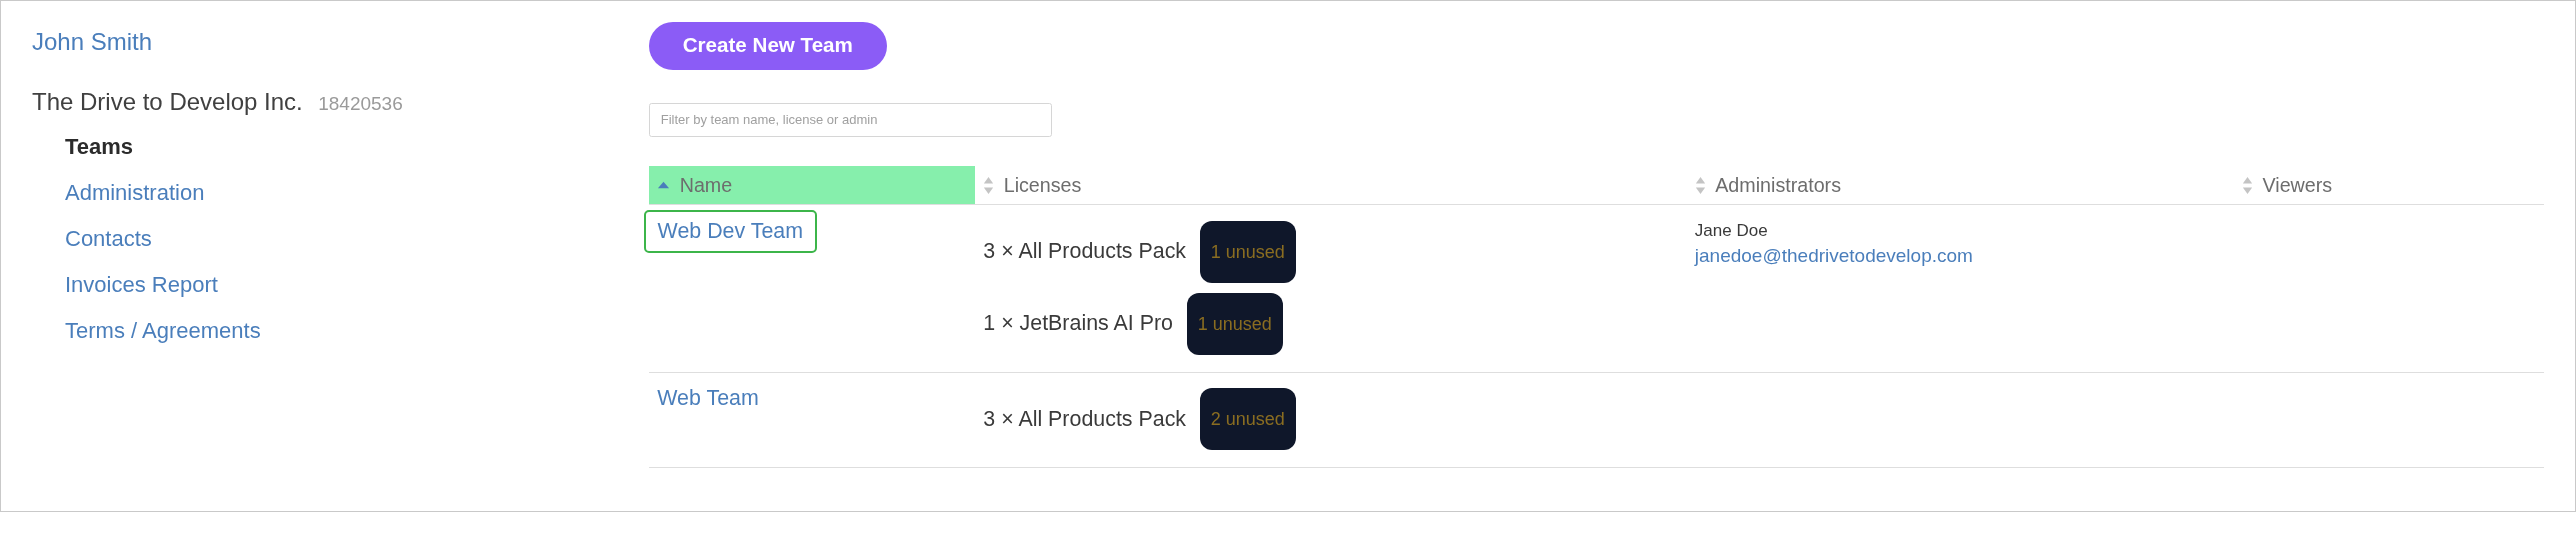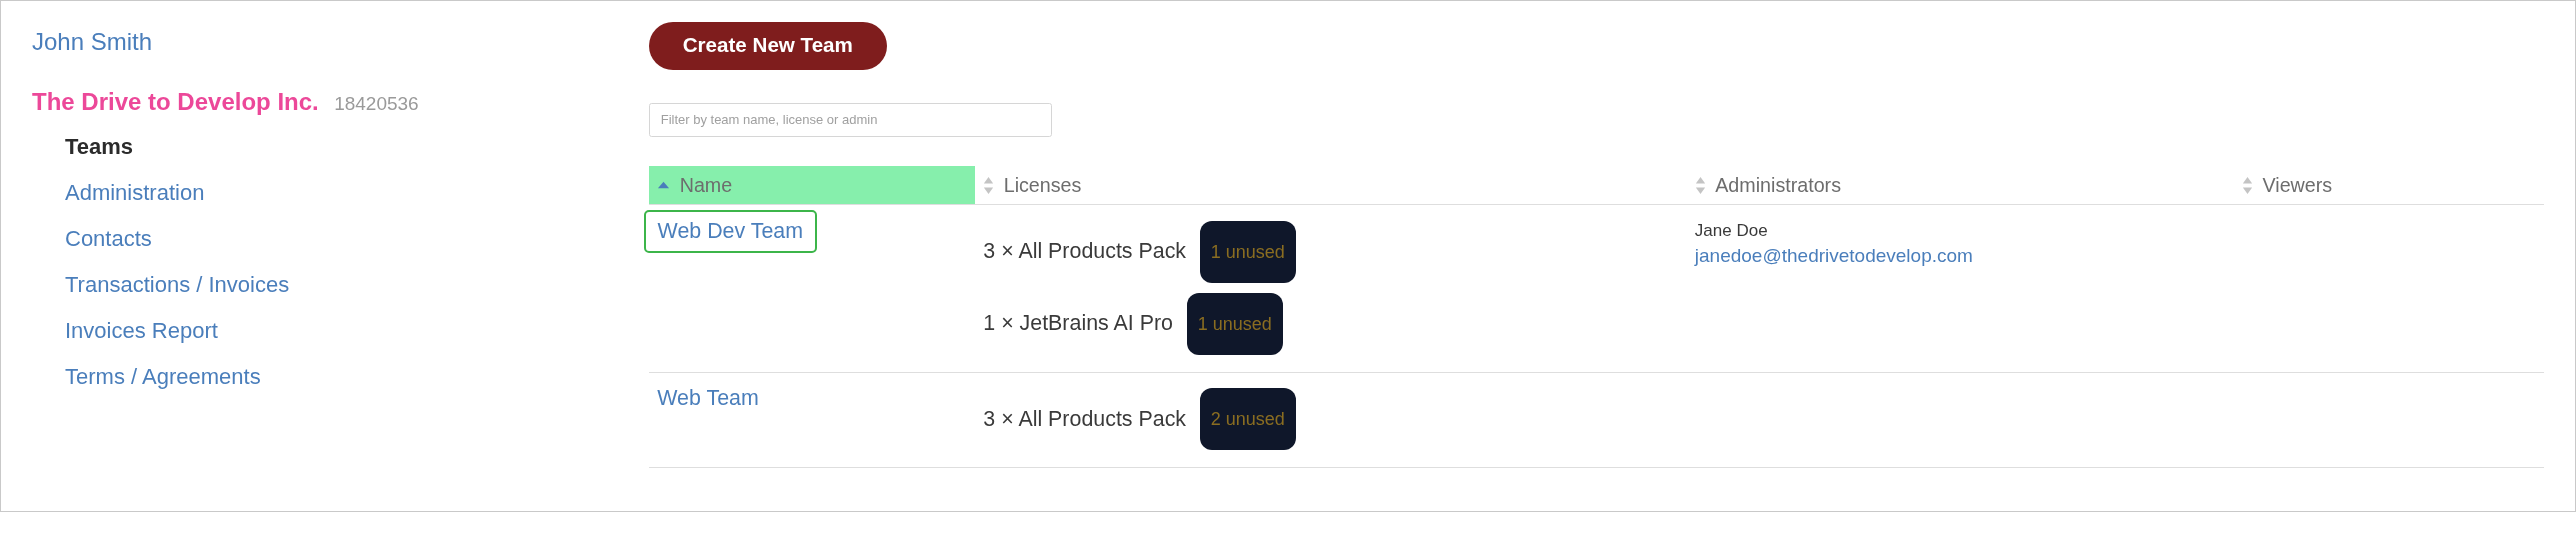--- a/index.html
+++ b/index.html
@@ -38,23 +38,22 @@
     margin-bottom: 36px;
     display: inline-block;
   }
   .side-org {
     display: flex;
     align-items: baseline;
     margin-bottom: 22px;
   }
   .side-org-name {
     font-size: 24px;
-    color: #ec4899;
-    line-height: 1;
-    font-weight: bold;
+    color: #404040;
+    line-height: 1;
   }
   .side-org-id {
     font-size: 19px;
     color: #9a9a9a;
     margin-left: 15.4px;
     line-height: 1;
   }
   .side-nav {
     padding-left: 33px;
   }
@@ -90,21 +89,21 @@
     padding-top: 19px;
   }
   .page-title {
     font-size: 38px;
     font-weight: bold;
     color: #151515;
     line-height: 1.1;
     letter-spacing: -0.4px;
   }
   .create-btn {
-    background: #7f1d1d;
+    background: #8b5cf6;
     color: #ffffff;
     font-size: 20.6px;
     font-weight: bold;
     border: none;
     border-radius: 26px;
     padding: 13.7px 34px;
     line-height: 1;
     cursor: pointer;
     white-space: nowrap;
     font-family: "Liberation Sans", sans-serif;
@@ -241,21 +240,20 @@
 
     <div class="side-org">
       <a class="side-org-name">The Drive to Develop Inc.</a>
       <span class="side-org-id">18420536</span>
     </div>
 
     <nav class="side-nav">
       <a class="side-item active">Teams</a>
       <a class="side-item">Administration</a>
       <a class="side-item">Contacts</a>
-      <a class="side-item">Transactions / Invoices</a>
       <a class="side-item">Invoices Report</a>
       <a class="side-item">Terms / Agreements</a>
     </nav>
   </div>
 
   <div id="main">
 
     <div class="main-header">
       <button class="create-btn">Create New Team</button>
     </div>

